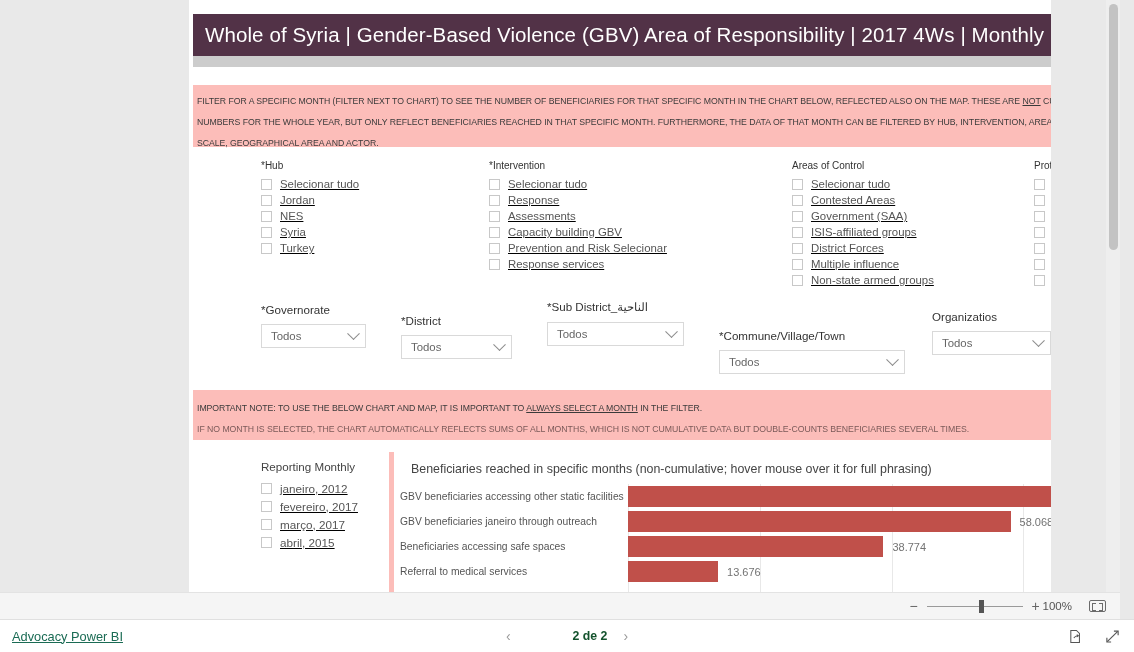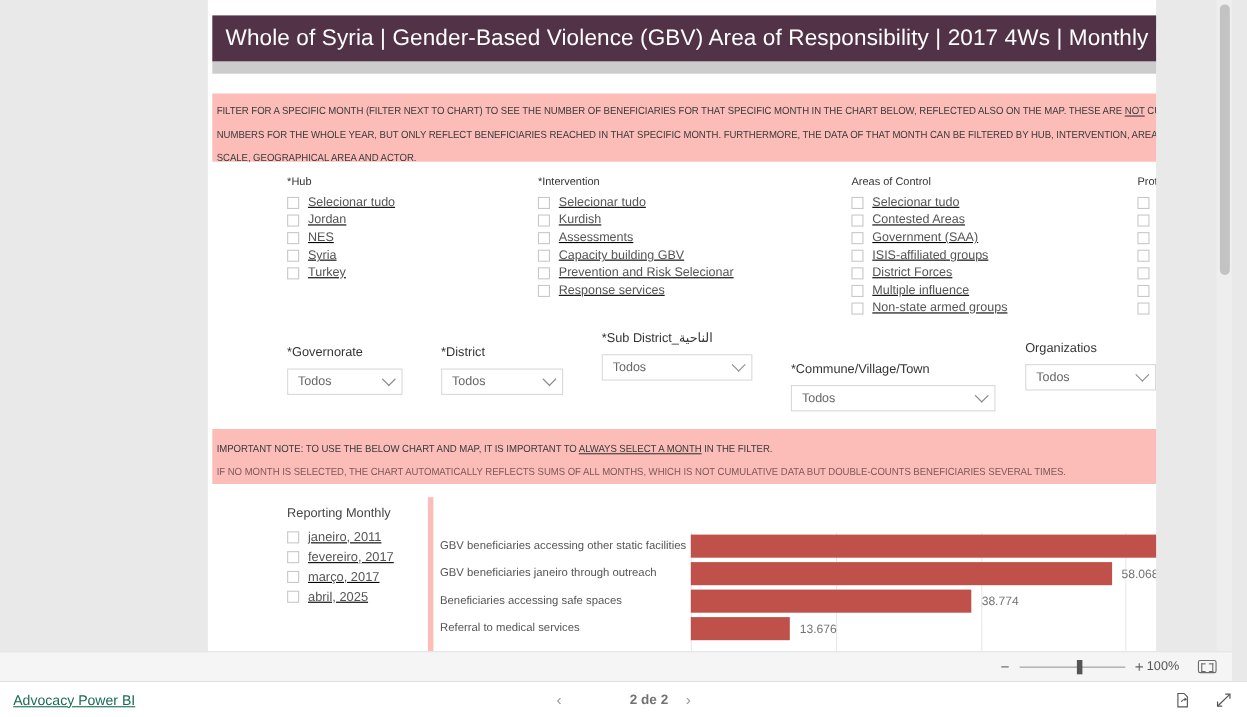--- a/index.html
+++ b/index.html
@@ -114,21 +114,21 @@
     flex: 0 0 auto;
   }
   .slicer-label {
     font-size: 11.4px;
     color: #555555;
     white-space: nowrap;
   }
 
   #slicer-hub      { left: 72px;  top: 160px; }
   #slicer-interv   { left: 300px; top: 160px; }
-  #slicer-aoc      { left: 585px; top: 160px; }
+  #slicer-aoc      { left: 603px; top: 160px; }
   #slicer-sev      { left: 845px; top: 160px; }
 
   
   .dd-group { position: absolute; }
   .dd-title {
     font-size: 11.6px; color: #333333;
     margin-bottom: 8px; white-space: nowrap;
   }
   .dd-box {
     border: 1px solid #d9d9d9;
@@ -140,21 +140,21 @@
     cursor: pointer;
   }
   .dd-value { font-size: 11.4px; color: #666666; }
   .chev {
     width: 9px; height: 9px;
     border-right: 1.3px solid #8d8d8d;
     border-bottom: 1.3px solid #8d8d8d;
     transform: rotate(45deg) translate(-2px,-2px);
   }
 
-  #dd-gov     { left: 72px;  top: 314px; width: 105px; }
+  #dd-gov     { left: 72px;  top: 303px; width: 105px; }
   #dd-gov   .dd-box { width: 105px; }
   #dd-dist    { left: 212px; top: 314px; width: 111px; }
   #dd-dist  .dd-box { width: 111px; }
   #dd-sub     { left: 358px; top: 300px; width: 137px; }
   #dd-sub   .dd-box { width: 137px; }
   #dd-comm    { left: 530px; top: 329px; width: 186px; }
   #dd-comm  .dd-box { width: 186px; }
   #dd-org     { left: 743px; top: 310px; width: 119px; }
   #dd-org   .dd-box { width: 119px; }
   #dd-impl    { left: 886px; top: 310px; width: 152px; }
@@ -261,21 +261,21 @@
   #footer-brand {
     position: absolute; left: 12px;
     font-size: 12.8px; color: #1a6b54;
     text-decoration: underline; cursor: pointer;
   }
   #pager { position: absolute; left: 0; width: 1134px; display: flex; align-items: center; justify-content: center; }
   .pager-arrow {
     font-size: 14px; color: #9a9a9a; cursor: pointer;
     padding: 0 16px; user-select: none;
   }
-  #pager-label { font-size: 12.3px; color: #737373; font-weight: bold; margin-left: 46px; }
+  #pager-label { font-size: 12.3px; color: #14532d; font-weight: bold; margin-left: 46px; }
   #footer-actions { position: absolute; right: 14px; display: flex; align-items: center; gap: 22px; }
   .footer-icon { width: 15px; height: 15px; cursor: pointer; }
 </style>
 </head>
 <body>
 
 <div id="app">
 
   <div id="canvas-scroll">
 
@@ -336,21 +336,21 @@
       </div>
 
       <div class="slicer" id="slicer-interv">
         <div class="slicer-title">*Intervention</div>
         <div class="slicer-item">
           <span class="cb"></span>
           <span class="slicer-label">Selecionar tudo</span>
         </div>
         <div class="slicer-item">
           <span class="cb"></span>
-          <span class="slicer-label">Kurdish</span>
+          <span class="slicer-label">Response</span>
         </div>
         <div class="slicer-item">
           <span class="cb"></span>
           <span class="slicer-label">Assessments</span>
         </div>
         <div class="slicer-item">
           <span class="cb"></span>
           <span class="slicer-label">Capacity building GBV</span>
         </div>
         <div class="slicer-item">
@@ -479,39 +479,40 @@
         <p><span>IMPORTANT NOTE: TO USE THE BELOW CHART AND MAP, IT IS IMPORTANT TO </span><span class="u">ALWAYS SELECT A MONTH</span><span> IN THE FILTER.</span></p>
         <p class="second">IF NO MONTH IS SELECTED, THE CHART AUTOMATICALLY REFLECTS SUMS OF ALL MONTHS, WHICH IS NOT CUMULATIVE DATA BUT DOUBLE-COUNTS BENEFICIARIES SEVERAL TIMES.</p>
       </div>
 
       <div id="chart-section">
 
         <div class="slicer" id="month-slicer">
           <div class="slicer-title">Reporting Monthly</div>
           <div class="slicer-item">
             <span class="cb"></span>
-            <span class="slicer-label">janeiro, 2011</span>
+            <span class="slicer-label">janeiro, 2012</span>
           </div>
           <div class="slicer-item">
             <span class="cb"></span>
             <span class="slicer-label">fevereiro, 2017</span>
           </div>
           <div class="slicer-item">
             <span class="cb"></span>
             <span class="slicer-label">março, 2017</span>
           </div>
           <div class="slicer-item">
             <span class="cb"></span>
-            <span class="slicer-label">abril, 2025</span>
+            <span class="slicer-label">abril, 2015</span>
           </div>
         </div>
 
         <div id="pink-divider"></div>
 
         <div id="chart-card">
+          <div id="chart-title">Beneficiaries reached in specific months (non-cumulative; hover mouse over it for full phrasing)</div>
           <div id="plot">
 
           <div class="grid-line" style="left: 228px;"></div>
               <div class="grid-line" style="left: 359.75px;"></div>
               <div class="grid-line" style="left: 491.5px;"></div>
               <div class="grid-line" style="left: 623.25px;"></div>
               <div class="bar-row" style="top: 0px;">
                 <div class="bar-cat">GBV beneficiaries accessing other static facilities</div>
                 <div class="bar-wrap">
                   <div class="bar" style="width: 465.94px; background: rgb(192, 80, 74);"></div>

